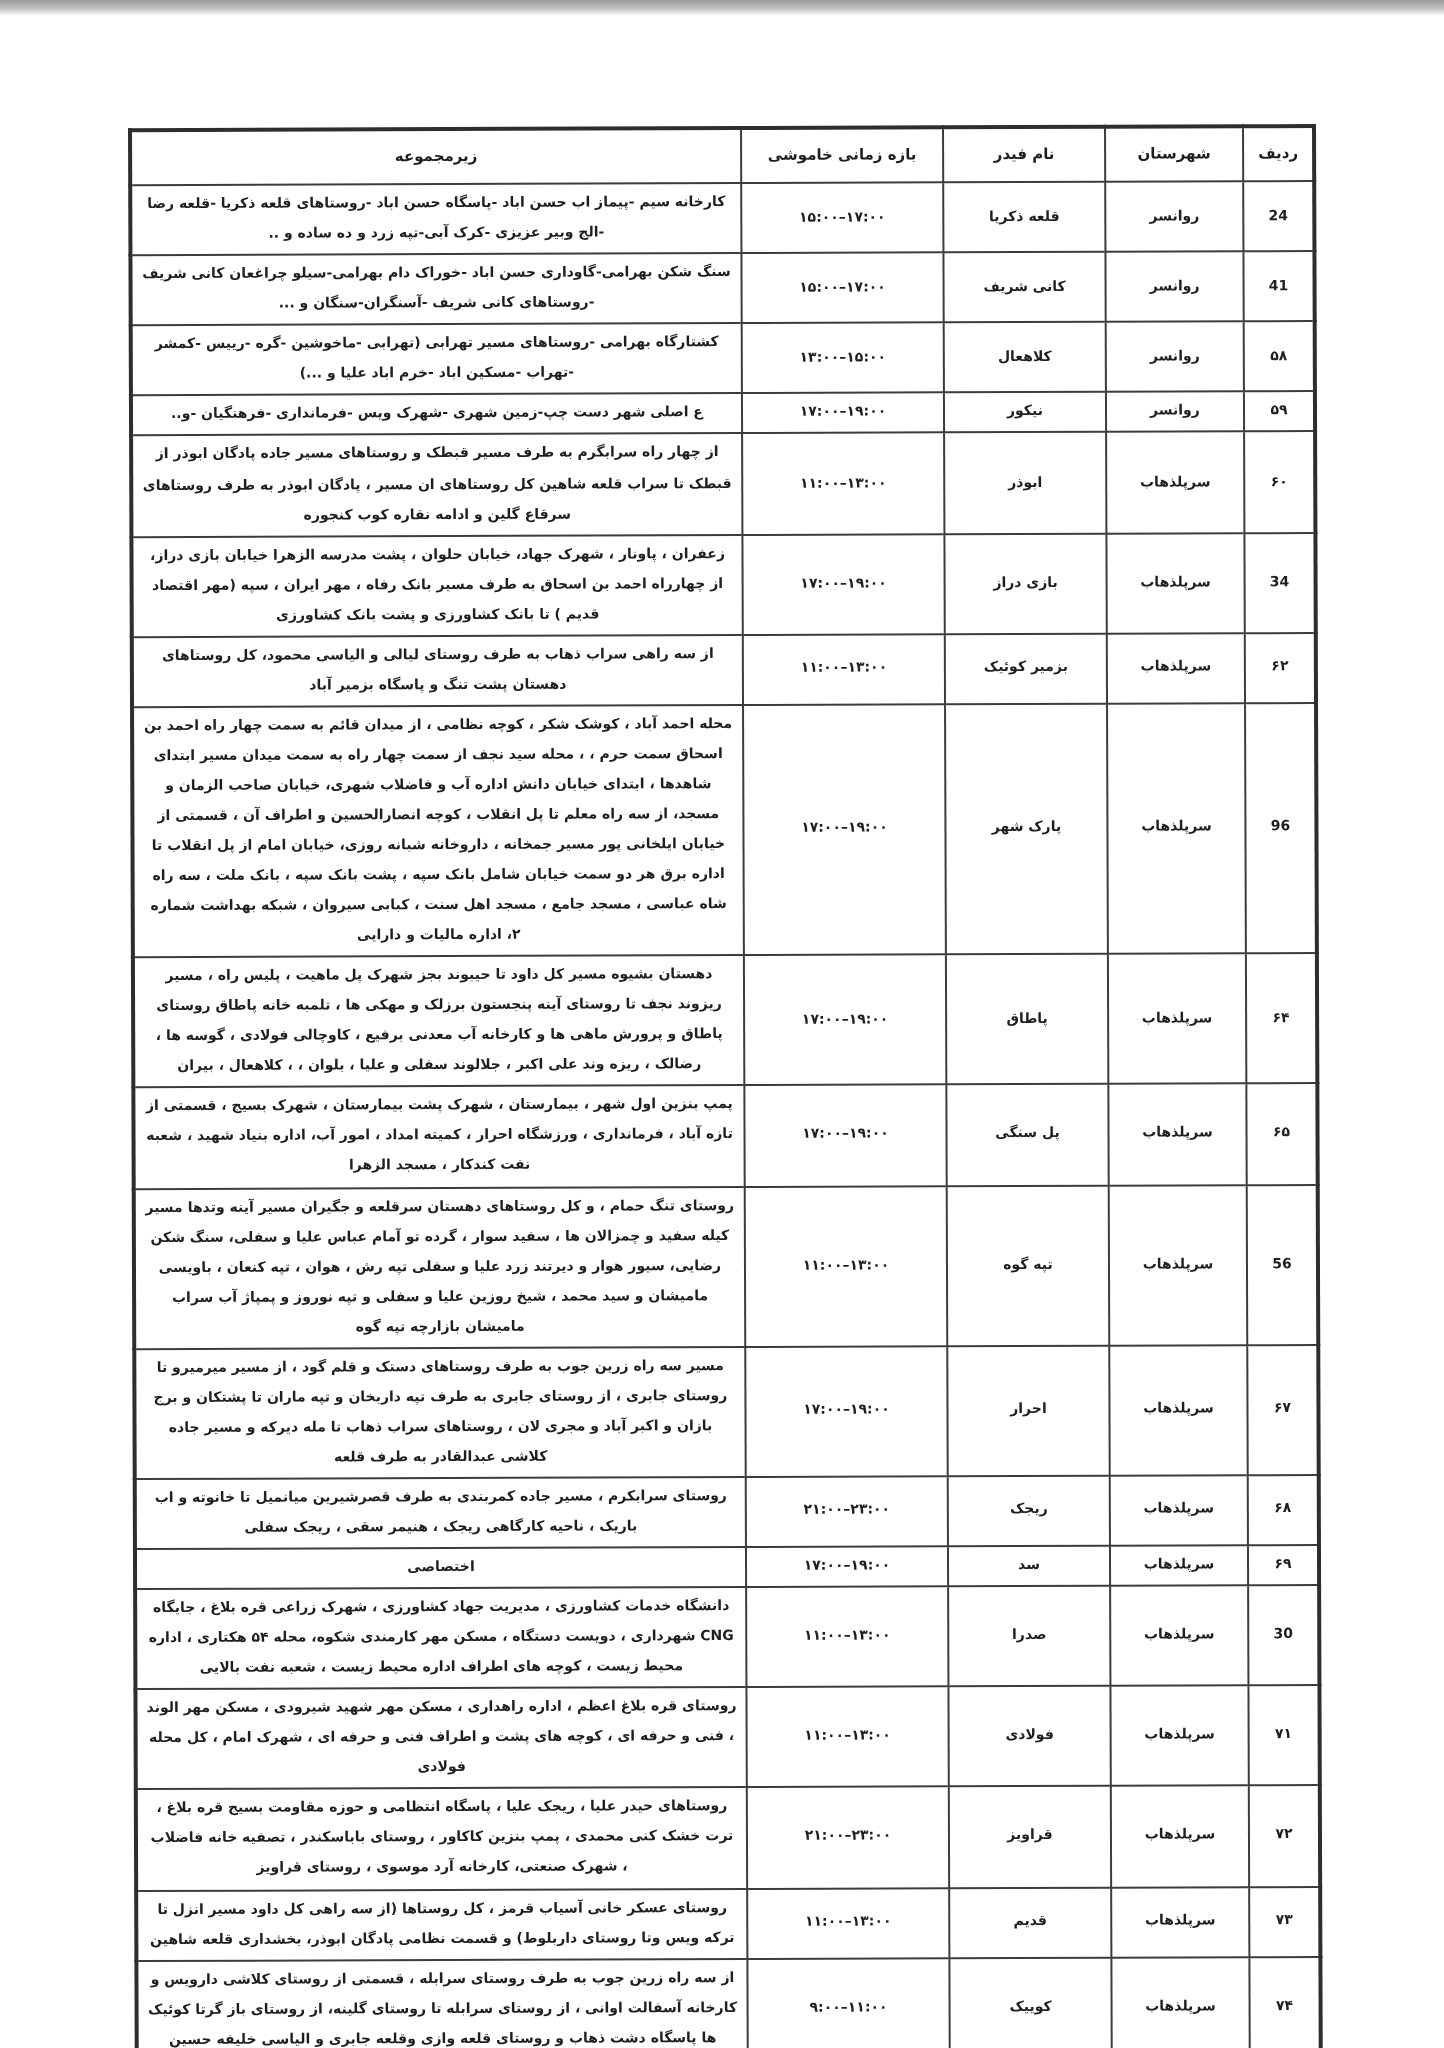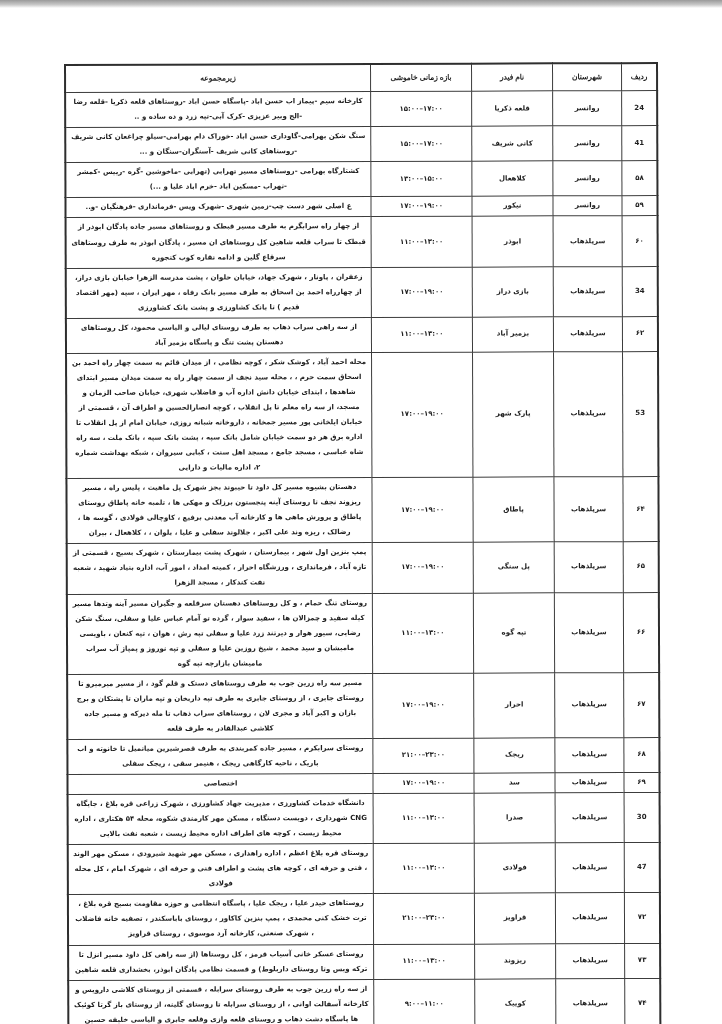--- a/index.html
+++ b/index.html
@@ -24,21 +24,21 @@
     color:#1f1f1f;
     font-weight:700;
     text-align:center;
     vertical-align:middle;
     padding:2px 4px;
     font-size:7px;
     line-height:2.15;
     word-wrap:break-word;
   }
   table{border:2px solid #2e2e2e;}
-  th{font-size:7.5px;padding:5px 2px;font-family:Liberation Serif, serif;}
+  th{font-size:7.5px;padding:5px 2px;}
   .col-row{width:30px;}
   .col-county{width:64px;}
   .col-feeder{width:76px;margin-top:27px;}
   .col-time{width:96px;direction:ltr;}
   .col-details{width:auto;}
   td.col-time{font-size:7px;letter-spacing:0.2px;}
 </style>
 </head>
 <body>
 
@@ -94,47 +94,47 @@
         <tr>
           <td class="col-row">34</td>
           <td class="col-county">سرپلذهاب</td>
           <td class="col-feeder">بازی دراز</td>
           <td class="col-time">۱۷:۰۰–۱۹:۰۰</td>
           <td class="col-details">زعفران ، پاونار ، شهرک جهاد، خیابان حلوان ، پشت مدرسه الزهرا خیابان بازی دراز، از چهارراه احمد بن اسحاق به طرف مسیر بانک رفاه ، مهر ایران ، سپه (مهر اقتصاد قدیم ) تا بانک کشاورزی و پشت بانک کشاورزی</td>
         </tr>
         <tr>
           <td class="col-row">۶۲</td>
           <td class="col-county">سرپلذهاب</td>
-          <td class="col-feeder">بزمیر آباد</td>
+          <td class="col-feeder">بزمیر کوئیک</td>
           <td class="col-time">۱۱:۰۰–۱۳:۰۰</td>
           <td class="col-details">از سه راهی سراب ذهاب به طرف روستای لیالی و الیاسی محمود، کل روستاهای دهستان پشت تنگ و پاسگاه بزمیر آباد</td>
         </tr>
         <tr>
-          <td class="col-row">53</td>
+          <td class="col-row">96</td>
           <td class="col-county">سرپلذهاب</td>
           <td class="col-feeder">پارک شهر</td>
           <td class="col-time">۱۷:۰۰–۱۹:۰۰</td>
           <td class="col-details">محله احمد آباد ، کوشک شکر ، کوچه نظامی ، از میدان قائم به سمت چهار راه احمد بن اسحاق سمت حرم ، ، محله سید نجف از سمت چهار راه به سمت میدان مسیر ابتدای شاهدها ، ابتدای خیابان دانش اداره آب و فاضلاب شهری، خیابان صاحب الزمان و مسجد، از سه راه معلم تا پل انقلاب ، کوچه انصارالحسین و اطراف آن ، قسمتی از خیابان ایلخانی پور مسیر جمخانه ، داروخانه شبانه روزی، خیابان امام از پل انقلاب تا اداره برق هر دو سمت خیابان شامل بانک سپه ، پشت بانک سپه ، بانک ملت ، سه راه شاه عباسی ، مسجد جامع ، مسجد اهل سنت ، کبابی سیروان ، شبکه بهداشت شماره ۲، اداره مالیات و دارایی</td>
         </tr>
         <tr>
           <td class="col-row">۶۴</td>
           <td class="col-county">سرپلذهاب</td>
           <td class="col-feeder">پاطاق</td>
           <td class="col-time">۱۷:۰۰–۱۹:۰۰</td>
           <td class="col-details">دهستان بشیوه مسیر کل داود تا حیبوند بجز شهرک پل ماهیت ، پلیس راه ، مسیر ریزوند نجف تا روستای آینه پنجستون برزلک و مهکی ها ، تلمبه خانه پاطاق روستای پاطاق و پرورش ماهی ها و کارخانه آب معدنی برفیع ، کاوچالی فولادی ، گوسه ها ، رضالک ، ریزه وند علی اکبر ، جلالوند سفلی و علیا ، بلوان ، ، کلاهعال ، بیران</td>
         </tr>
         <tr>
           <td class="col-row">۶۵</td>
           <td class="col-county">سرپلذهاب</td>
           <td class="col-feeder">پل سنگی</td>
           <td class="col-time">۱۷:۰۰–۱۹:۰۰</td>
           <td class="col-details">پمپ بنزین اول شهر ، بیمارستان ، شهرک پشت بیمارستان ، شهرک بسیج ، قسمتی از تازه آباد ، فرمانداری ، ورزشگاه احرار ، کمیته امداد ، امور آب، اداره بنیاد شهید ، شعبه نفت کندکار ، مسجد الزهرا</td>
         </tr>
         <tr>
-          <td class="col-row">۶۶</td>
+          <td class="col-row">56</td>
           <td class="col-county">سرپلذهاب</td>
           <td class="col-feeder">تپه گوه</td>
           <td class="col-time">۱۱:۰۰–۱۳:۰۰</td>
           <td class="col-details">روستای تنگ حمام ، و کل روستاهای دهستان سرقلعه و جگیران مسیر آینه وتدها مسیر کیله سفید و چمزالان ها ، سفید سوار ، گرده تو آمام عباس علیا و سفلی، سنگ شکن رضایی، سیور هوار و دیرتند زرد علیا و سفلی تپه رش ، هوان ، تپه کنعان ، باویسی مامیشان و سید محمد ، شیخ روزین علیا و سفلی و تپه نوروز و پمپاژ آب سراب مامیشان بازارچه تپه گوه</td>
         </tr>
         <tr>
           <td class="col-row">۶۷</td>
           <td class="col-county">سرپلذهاب</td>
           <td class="col-feeder">احرار</td>
           <td class="col-time">۱۷:۰۰–۱۹:۰۰</td>
@@ -155,37 +155,37 @@
           <td class="col-details">اختصاصی</td>
         </tr>
         <tr>
           <td class="col-row">30</td>
           <td class="col-county">سرپلذهاب</td>
           <td class="col-feeder">صدرا</td>
           <td class="col-time">۱۱:۰۰–۱۳:۰۰</td>
           <td class="col-details">دانشگاه خدمات کشاورزی ، مدیریت جهاد کشاورزی ، شهرک زراعی قره بلاغ ، جایگاه CNG شهرداری ، دویست دستگاه ، مسکن مهر کارمندی شکوه، محله ۵۴ هکتاری ، اداره محیط زیست ، کوچه های اطراف اداره محیط زیست ، شعبه نفت بالایی</td>
         </tr>
         <tr>
-          <td class="col-row">47</td>
+          <td class="col-row">۷۱</td>
           <td class="col-county">سرپلذهاب</td>
           <td class="col-feeder">فولادی</td>
           <td class="col-time">۱۱:۰۰–۱۳:۰۰</td>
           <td class="col-details">روستای قره بلاغ اعظم ، اداره راهداری ، مسکن مهر شهید شیرودی ، مسکن مهر الوند ، فنی و حرفه ای ، کوچه های پشت و اطراف فنی و حرفه ای ، شهرک امام ، کل محله فولادی</td>
         </tr>
         <tr>
           <td class="col-row">۷۲</td>
           <td class="col-county">سرپلذهاب</td>
           <td class="col-feeder">قراویز</td>
           <td class="col-time">۲۱:۰۰–۲۳:۰۰</td>
           <td class="col-details">روستاهای حیدر علیا ، ریجک علیا ، پاسگاه انتظامی و حوزه مقاومت بسیج قره بلاغ ، ترت خشک کنی محمدی ، پمپ بنزین کاکاور ، روستای باباسکندر ، تصفیه خانه فاضلاب ، شهرک صنعتی، کارخانه آرد موسوی ، روستای قراویز</td>
         </tr>
         <tr>
           <td class="col-row">۷۳</td>
           <td class="col-county">سرپلذهاب</td>
-          <td class="col-feeder">ریزوند</td>
+          <td class="col-feeder">قدیم</td>
           <td class="col-time">۱۱:۰۰–۱۳:۰۰</td>
           <td class="col-details">روستای عسکر خانی آسیاب قرمز ، کل روستاها (از سه راهی کل داود مسیر انزل تا ترکه ویس وتا روستای داربلوط) و قسمت نظامی پادگان ابوذر، بخشداری قلعه شاهین</td>
         </tr>
         <tr>
           <td class="col-row">۷۴</td>
           <td class="col-county">سرپلذهاب</td>
           <td class="col-feeder">کوییک</td>
           <td class="col-time">۹:۰۰–۱۱:۰۰</td>
           <td class="col-details">از سه راه زرین جوب به طرف روستای سرابله ، قسمتی از روستای کلاشی دارویس و کارخانه آسفالت اوانی ، از روستای سرابله تا روستای گلینه، از روستای باز گرتا کوئیک ها پاسگاه دشت ذهاب و روستای قلعه وازی وقلعه جابری و الیاسی خلیفه حسین</td>
         </tr>

